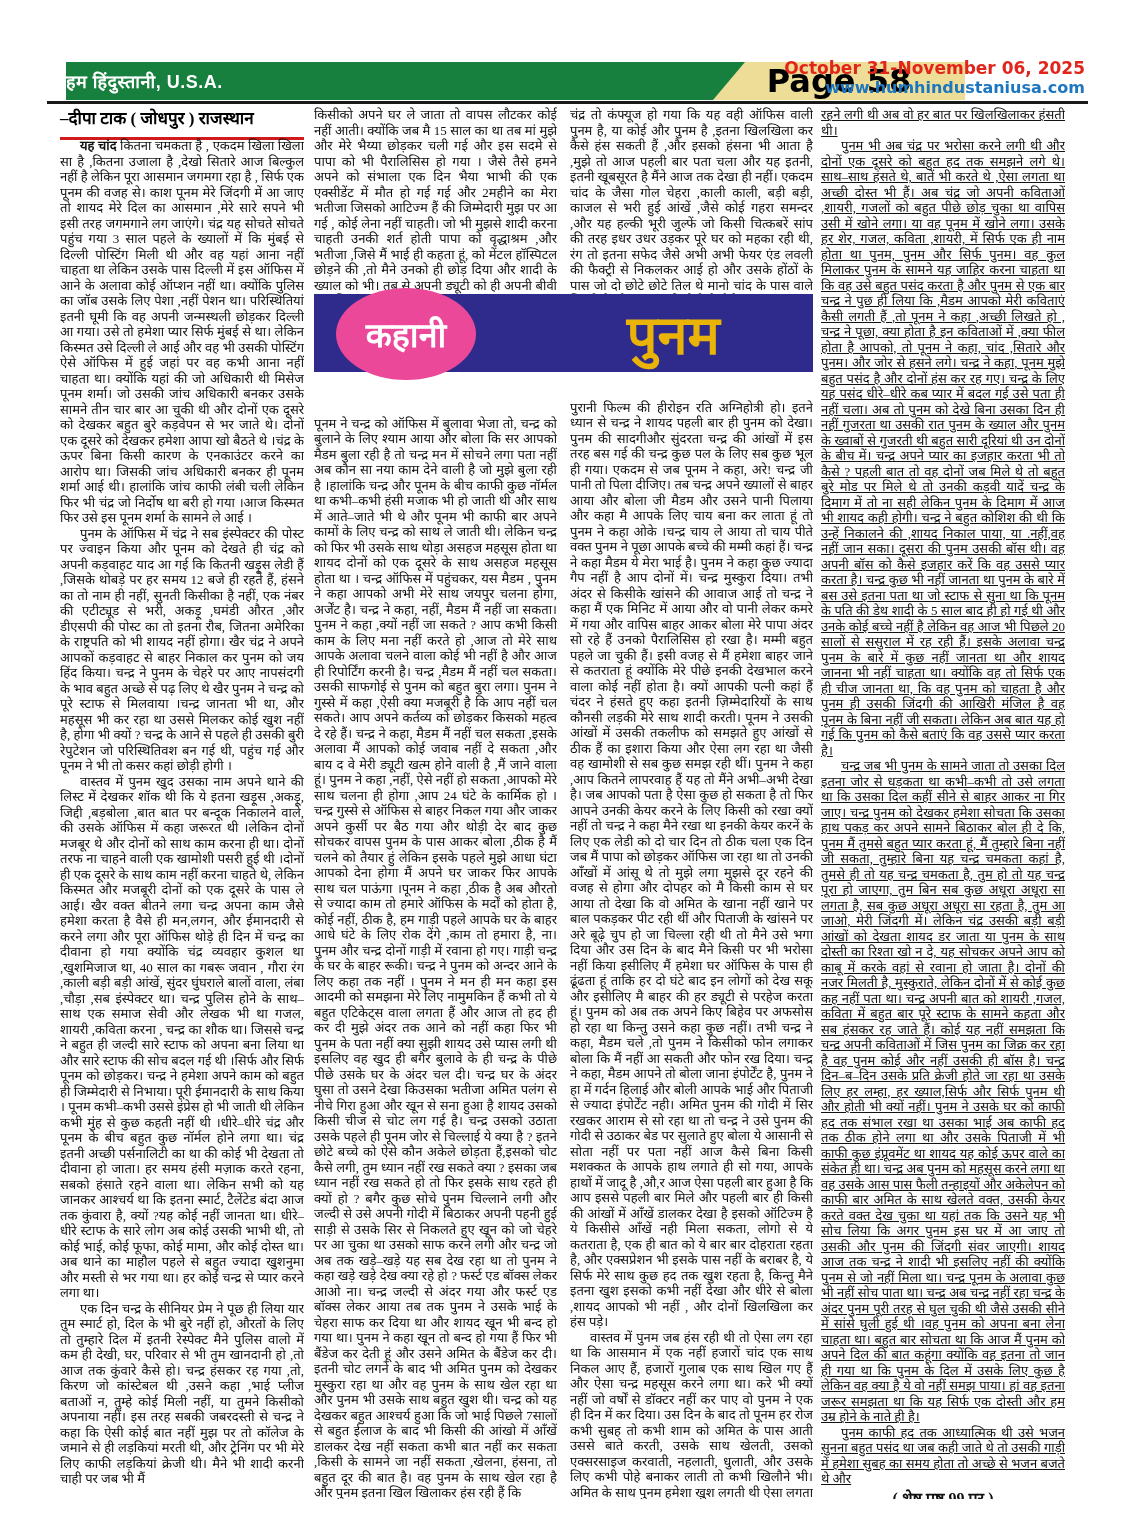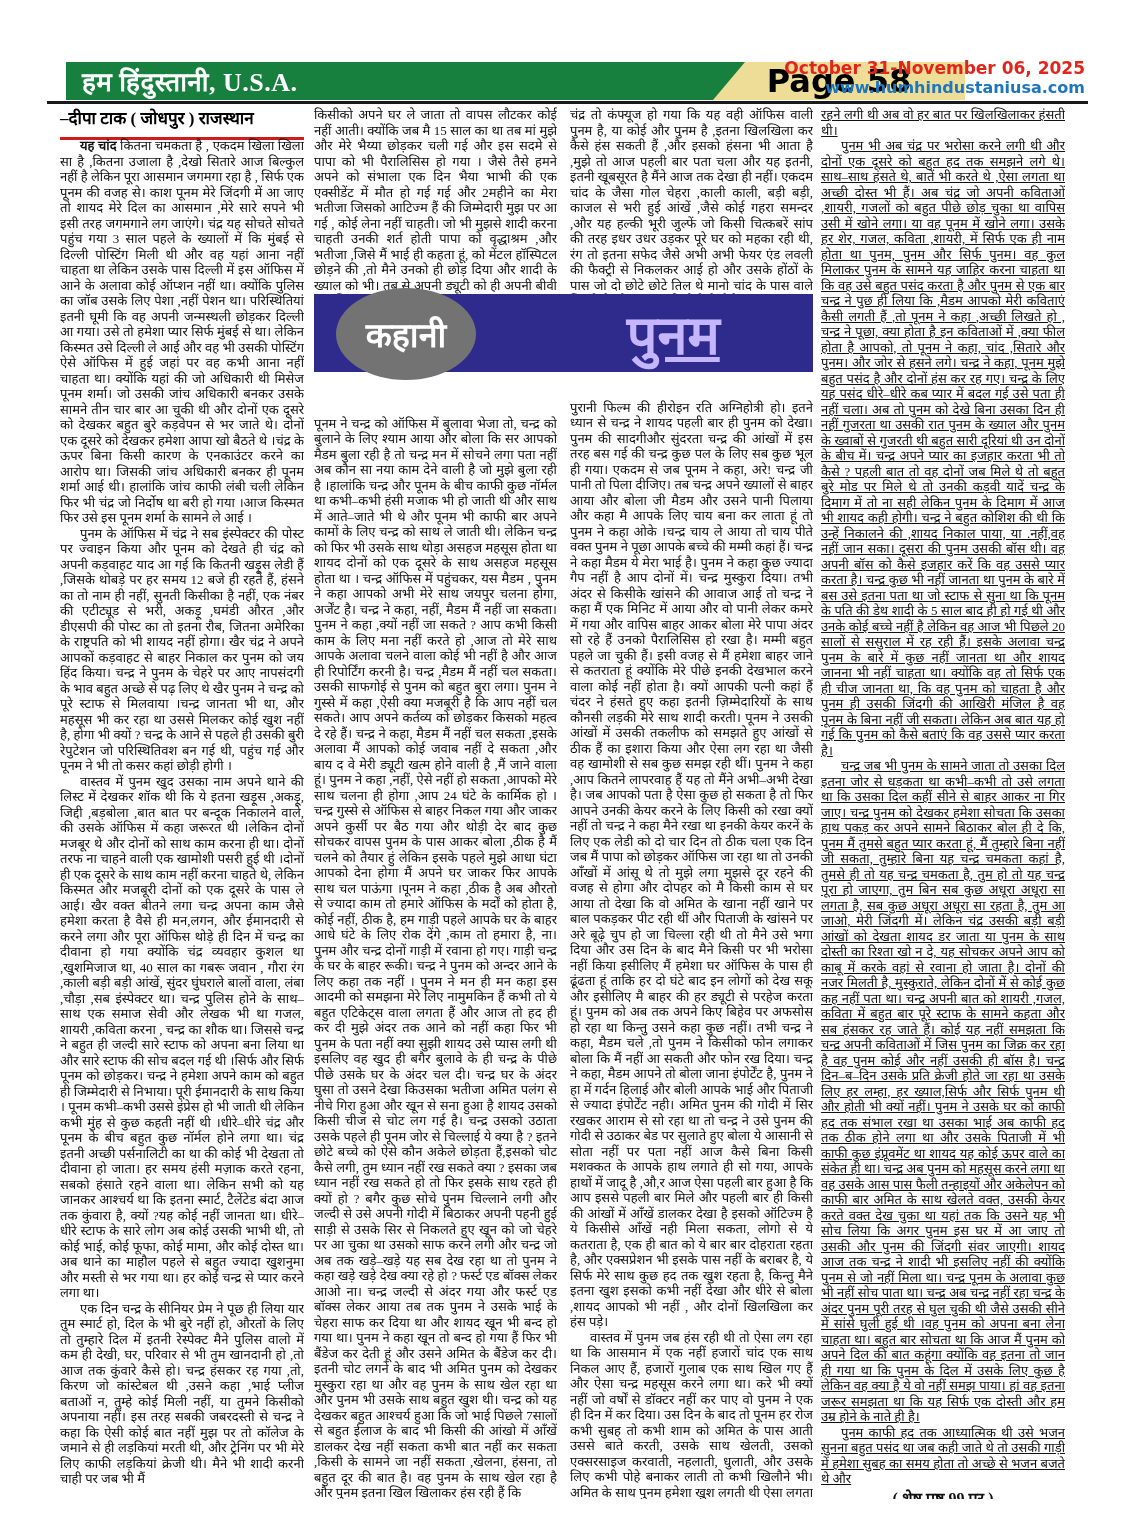--- a/index.html
+++ b/index.html
@@ -12,23 +12,22 @@
     color:#111;
     overflow:hidden;
   }
   
   .masthead-bar{
     position:absolute;left:66px;top:62px;width:899px;height:38px;
     background:#17803e;
     display:flex;align-items:center;
   }
   .paper-name{
-    padding-left:16px;
-    font-family:Liberation Serif, serif;
-    font-weight:bold;font-size:26px;color:#ffffff;
+    font-family:Liberation Sans, sans-serif;
+    font-weight:bold;font-size:18px;color:#ffffff;
     letter-spacing:.5px;white-space:nowrap;
   }
   .page-label-wrap{
     position:absolute;right:0;top:0;width:252px;height:100%;
     background:#eedd96;
     clip-path:polygon(32px 0,100% 0,100% 100%,0 100%);
     display:flex;align-items:center;justify-content:center;
   }
   .page-label{
     font-family:"DejaVu Sans","Liberation Sans",sans-serif;
@@ -66,33 +65,32 @@
   .cont-note{
     margin-top:4px;text-align:center;font-weight:bold;font-size:16px;
   }
   
   .story-banner{
     position:absolute;left:314px;top:294px;width:499px;height:78px;
     background:#2f2b8c;
   }
   .section-ellipse{
     position:absolute;left:22px;top:-6px;width:140px;height:92px;
-    background:#737373;border-radius:50%;
+    background:#ec4899;border-radius:50%;
     display:flex;align-items:center;justify-content:center;
   }
   .section-label{
     color:#fff;font-weight:bold;font-size:34px;
     font-family:"DejaVu Sans","Liberation Sans",sans-serif;
   }
   .story-title{
     position:absolute;left:44%;right:0;top:0;bottom:0;
     display:flex;align-items:center;justify-content:center;
-    color:#c4b5fd;font-weight:bold;font-size:54px;
+    color:#eab308;font-weight:bold;font-size:54px;
     font-family:"DejaVu Sans","Liberation Sans",sans-serif;
-    text-decoration:underline;
   }
 </style>
 </head>
 <body>
 
 <div class="page">
 
   <div class="masthead-bar">
     <span class="paper-name">हम हिंदुस्तानी, U.S.A.</span>
     <div class="page-label-wrap">

